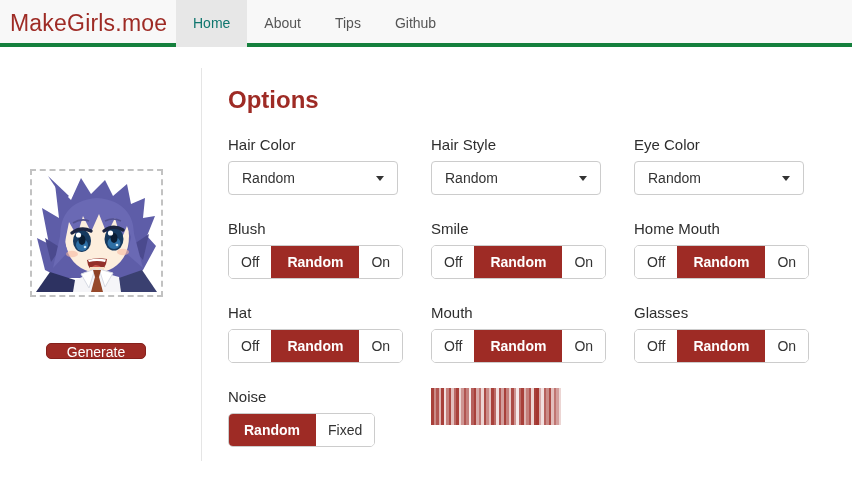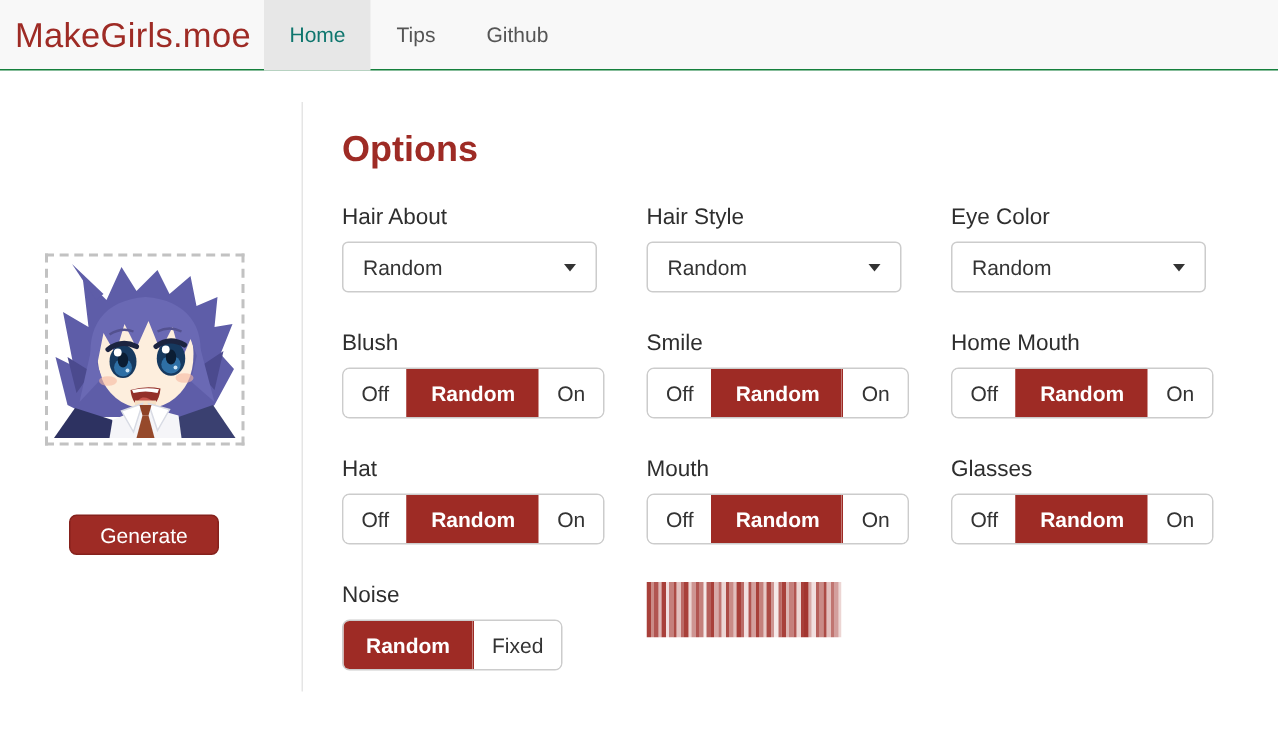--- a/index.html
+++ b/index.html
@@ -6,41 +6,41 @@
   html,body { width:852px; height:492px; }
   body {
     font-family: "Liberation Sans", sans-serif;
     background:#fff; color:#333; overflow:hidden;
   }
   #app { position:relative; width:852px; height:492px; background:#fff; }
 
   
   .navbar {
     position:absolute; top:0; left:0; width:852px; height:47px;
-    background:#f8f8f8; border-bottom:1px solid #15803d;
+    background:#f8f8f8; border-bottom:4px solid #15803d;
   }
   .brand {
     position:absolute; left:10px; top:0; height:47px; line-height:46px;
     font-size:23px; color:#9e2b25; cursor:pointer; letter-spacing:0.2px;
   }
   .nav-tabs { position:absolute; left:176px; top:0; height:47px; display:flex; }
   .nav-tab {
     height:47px; line-height:47px; padding:0 17px;
     font-size:14px; color:#555; cursor:pointer; white-space:nowrap;
   }
   .nav-tab.active { background:#e7e7e7; color:#0f766e; }
 
   
   .avatar-box {
     position:absolute; left:30px; top:169px; width:133px; height:128px;
     border:2px dashed #c2c2c2; padding:3px; background:#fff;
   }
   .avatar-box svg { display:block; width:123px; height:118px; }
   .generate-btn {
-    position:absolute; left:46px; top:343px; width:100px; height:27px;
+    position:absolute; left:46px; top:343px; width:100px; height:16px;
     background:#9e2b25; color:#fff; border:1px solid #85211c; border-radius:5px;
     font-size:14px; font-family:"Liberation Sans", sans-serif; cursor:pointer;
   }
   .v-divider {
     position:absolute; left:201px; top:68px; width:1px; height:393px;
     background:#e5e5e5;
   }
 
   
   .options { position:absolute; left:228px; top:86px; width:610px; }
@@ -83,20 +83,21 @@
 </style>
 </head>
 <body>
 
 <div id="app">
 
   <div class="navbar">
     <div class="brand">MakeGirls.moe</div>
     <div class="nav-tabs">
       <div class="nav-tab active">Home</div>
+      <div class="nav-tab">About</div>
       <div class="nav-tab">Tips</div>
       <div class="nav-tab">Github</div>
     </div>
   </div>
 
   <div class="avatar-box">
     <svg viewBox="0 0 123 118" aria-hidden="true">
       <rect width="123" height="118" fill="#ffffff"></rect>
 
       <path d="M10,96 L2,64 L14,70 L7,34 L24,44 L20,10 L36,26 L46,4 L56,20 L70,6 L78,22 L92,10 L96,30 L110,24 L108,44 L120,42 L112,62 L121,72 L108,96 L98,104 L26,104 Z" fill="#5e5da8"></path>
@@ -151,21 +152,21 @@
   <button class="generate-btn">Generate</button>
 
   <div class="v-divider"></div>
 
   <div class="options">
     <div class="options-title">Options</div>
 
     <div class="options-grid">
 
       <div class="field">
-        <div class="field-label">Hair About</div>
+        <div class="field-label">Hair Color</div>
         <div class="dropdown">
           <span>Random</span>
           <span class="caret"></span>
         </div>
       </div>
       <div class="field">
         <div class="field-label">Hair Style</div>
         <div class="dropdown">
           <span>Random</span>
           <span class="caret"></span>

